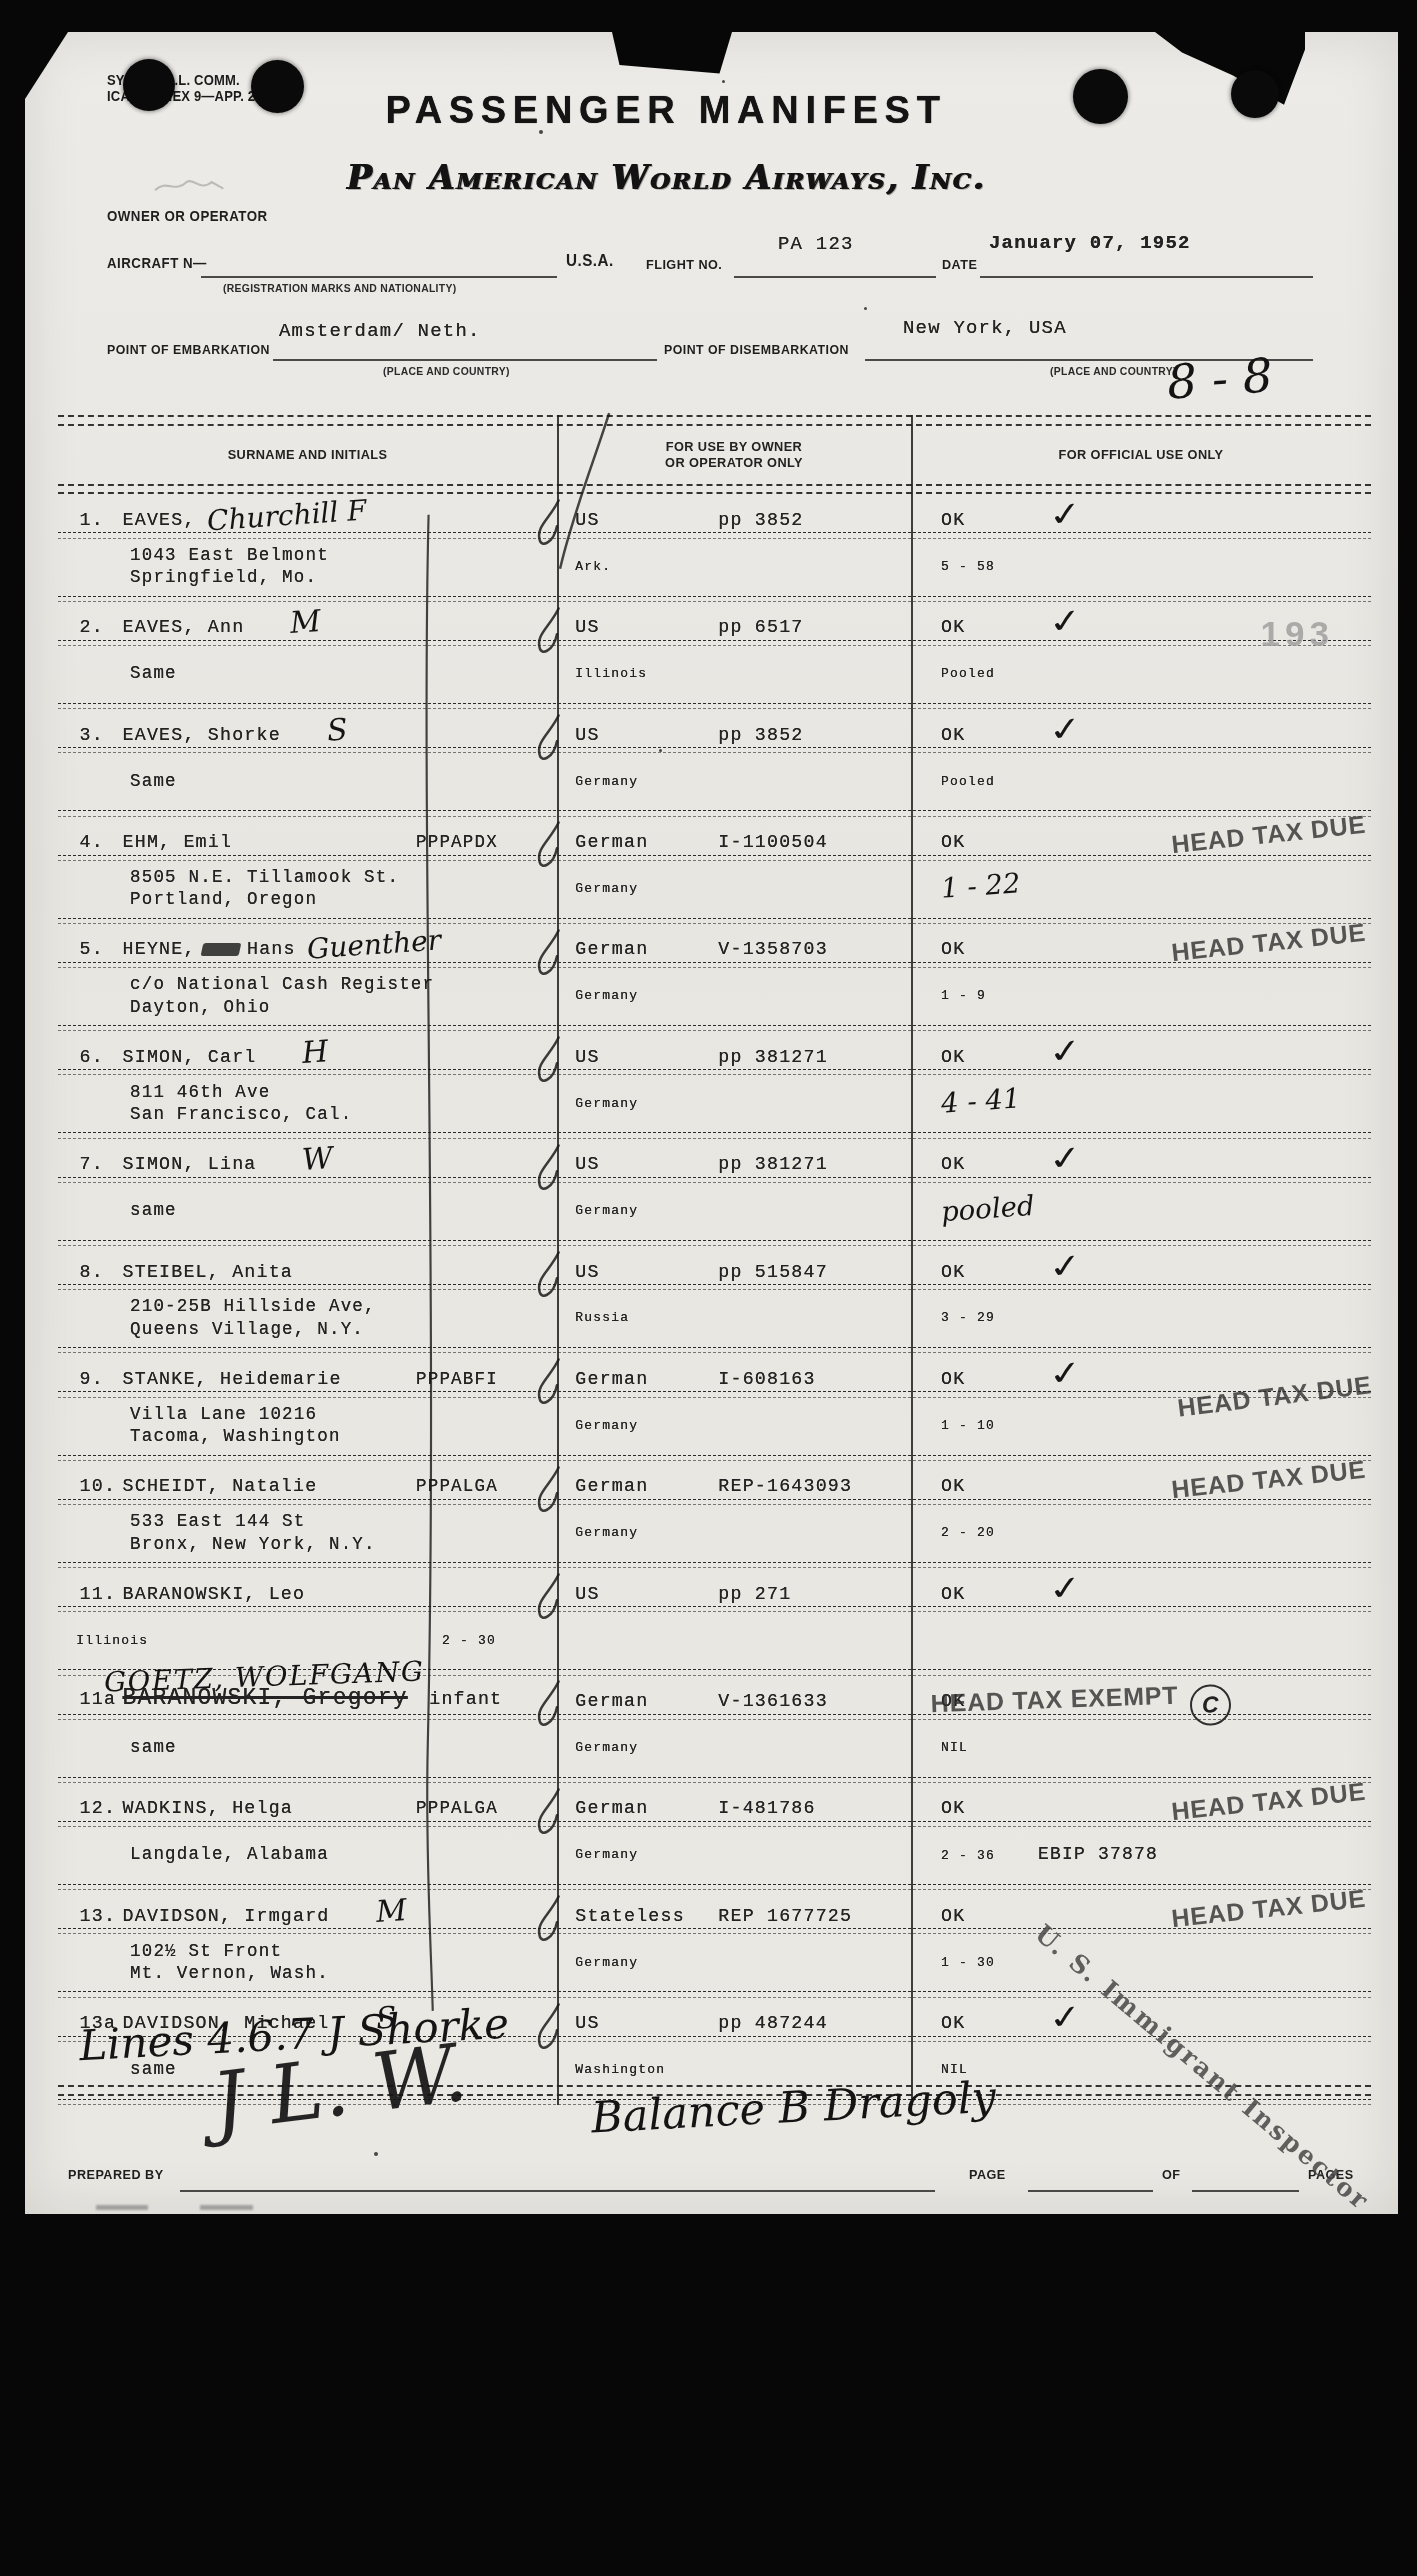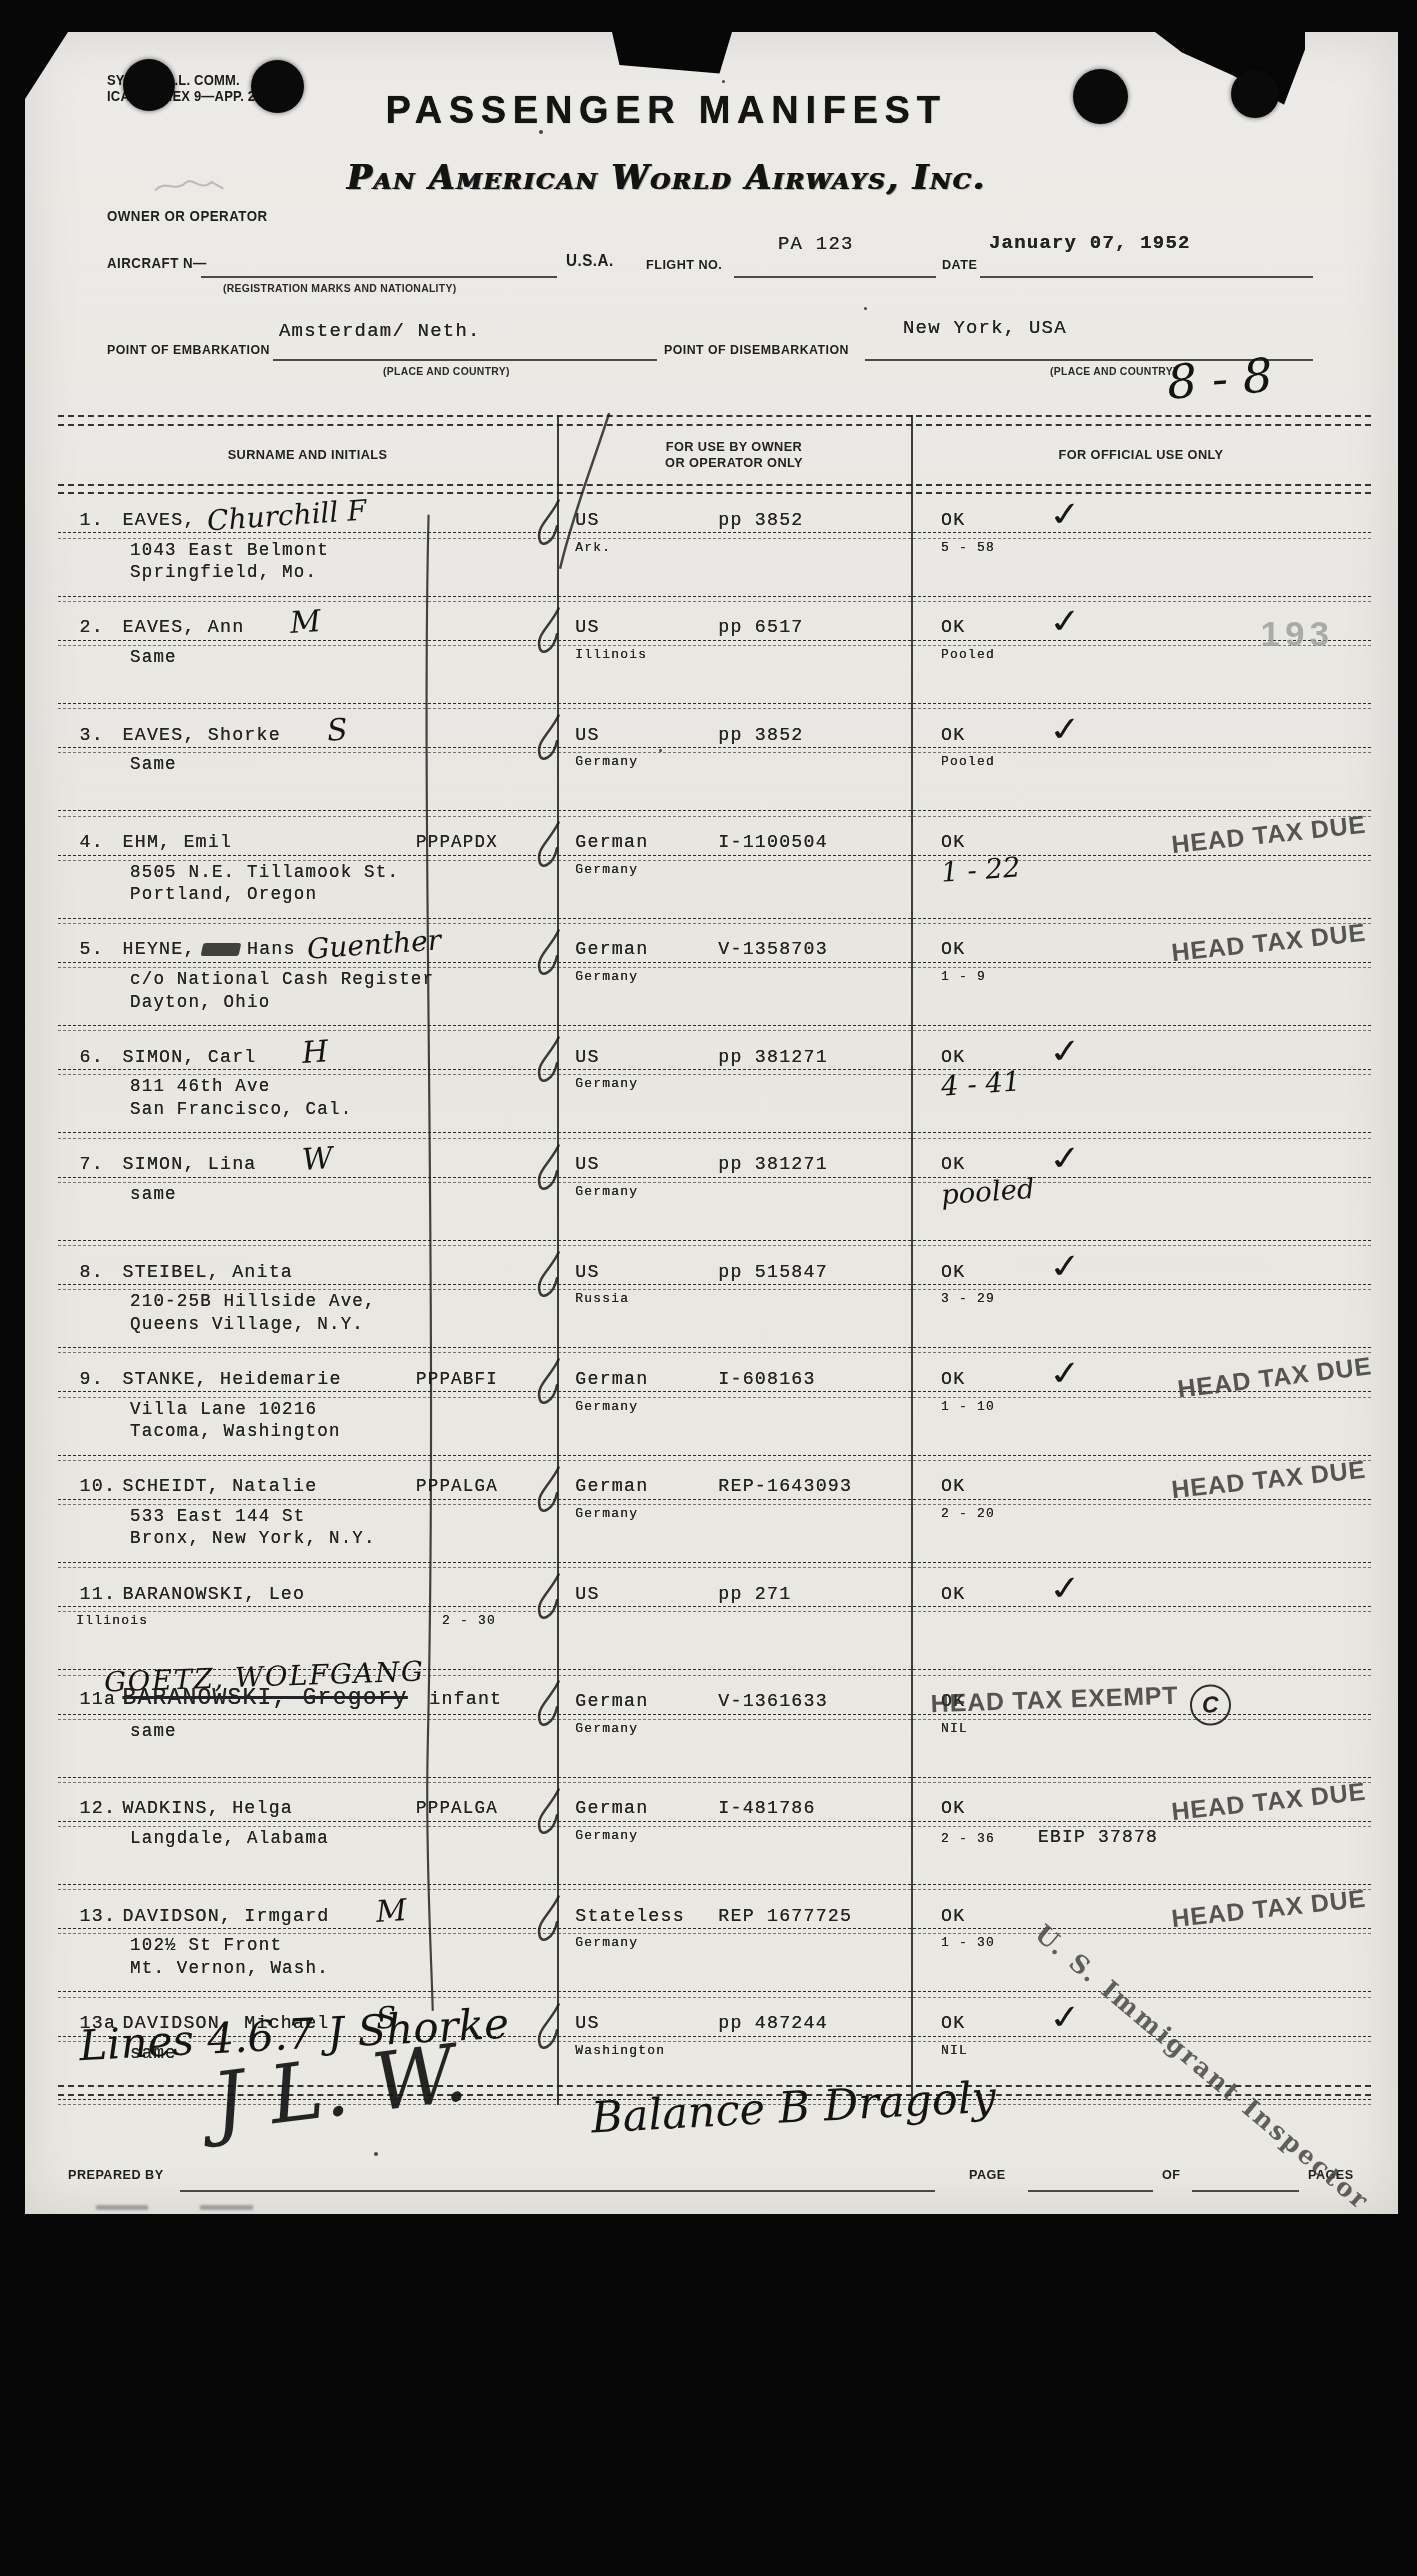--- a/index.html
+++ b/index.html
@@ -48,21 +48,21 @@
   .tbl{position:absolute;left:33px;top:383px;width:1313px;z-index:3;}
   .drule{height:6.7px;border-top:2.1px dashed #242424;border-bottom:2.1px dashed #242424;opacity:.92;}
   .rule{height:4.2px;border-top:1.7px dashed #2a2a2a;border-bottom:1.2px dashed rgba(42,42,42,.6);}
   .thead{display:flex;height:58px;}
   .thc{font-weight:700;font-size:13.3px;color:#222;letter-spacing:0.4px;text-align:center;
        display:flex;flex-direction:column;justify-content:center;transform:scaleX(.96);}
   .thc.h1{width:499px;}.thc.h2{width:354px;line-height:16px;}.thc.h3{flex:1;}
   .vdiv{position:absolute;top:0;height:100%;width:1.8px;background:#1f1f1f;opacity:.85;z-index:4;}
   .trow{display:flex;}
   .nrow{height:38px;align-items:flex-end;}
-  .arow{height:57px;align-items:flex-start;}
+  .arow{height:57px;align-items:center;}
   .c{flex:none;position:relative;box-sizing:border-box;}
   .c1{width:499px;padding:0 0 2.5px 21.6px;}
   .c2{width:354px;padding:0 0 2.5px 18.3px;}
   .c3{flex:1 1 auto;padding:0 0 2.5px 30px;}
   .pnum{display:inline-block;width:43px;font-size:18.3px;}
   .pname,.pname2,.infant{font-size:18.3px;}
   .infant{margin-left:21.6px;}
   .struck{font-size:23px;text-decoration:line-through;text-decoration-thickness:2.5px;}
   .code{position:absolute;left:358px;bottom:2.5px;font-size:17.5px;}
   .nat{display:inline-block;width:143px;font-size:18.3px;}

